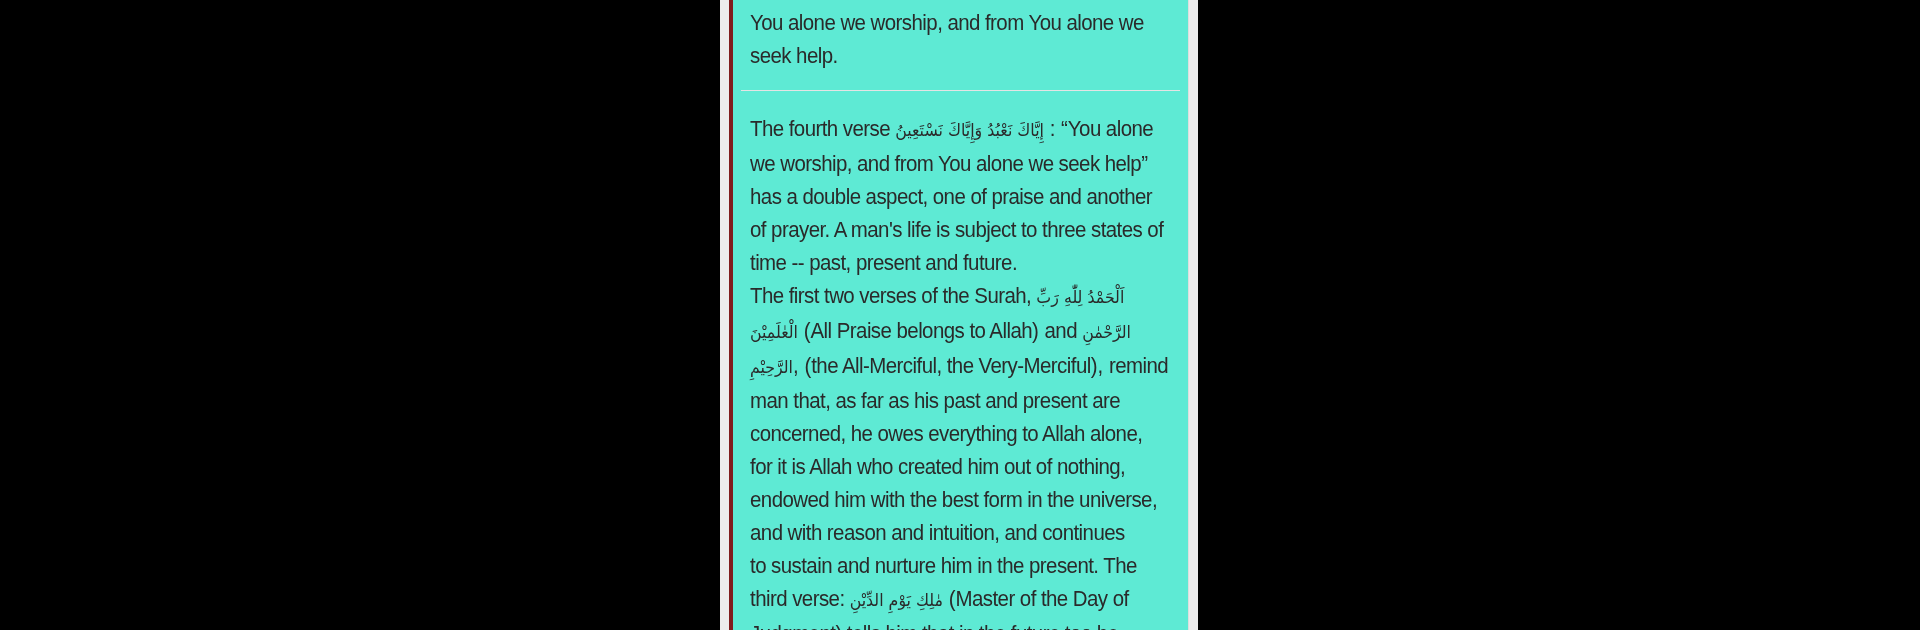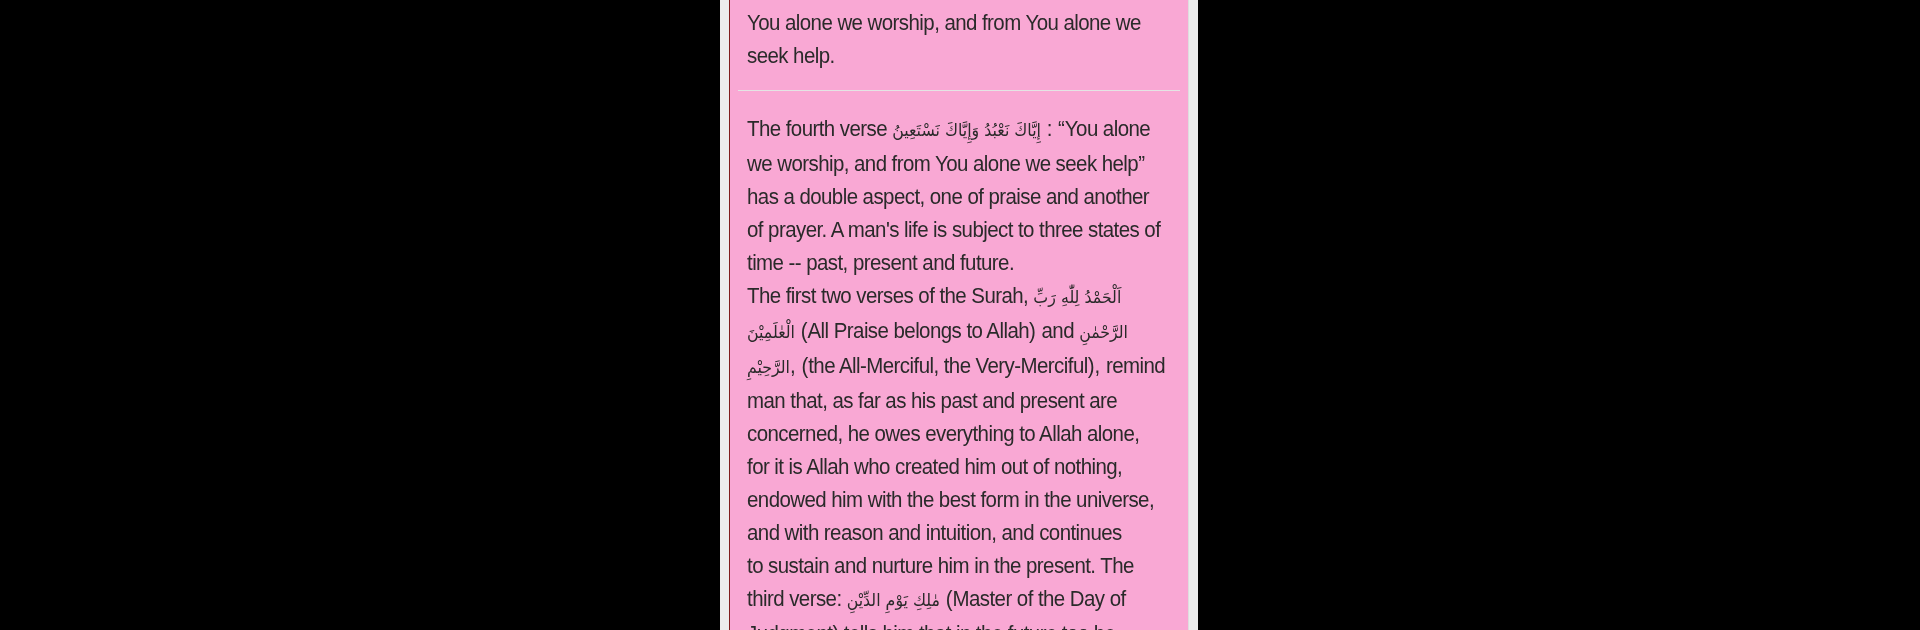--- a/index.html
+++ b/index.html
@@ -17,22 +17,22 @@
     width: 478px;
     height: 630px;
     background: #ececec;
   }
   .card {
     position: absolute;
     left: 9px;
     right: 9px;
     top: 0;
     bottom: 0;
-    background: #f9a8d4;
-    border-left: 1px solid #7f1d1d;
+    background: #5eead4;
+    border-left: 4px solid #7f1d1d;
     border-right: 1px solid #dedede;
   }
   .text {
     font-family: "Liberation Sans", sans-serif;
     font-size: 22px;
     line-height: 33px;
     color: #2a2a2a;
     letter-spacing: -0.6px;
     transform: scaleX(0.93);
     transform-origin: left top;

